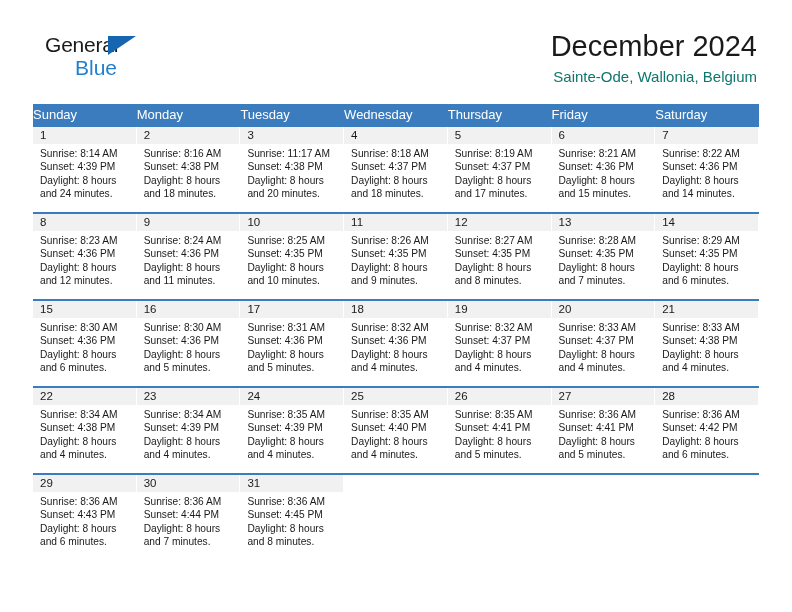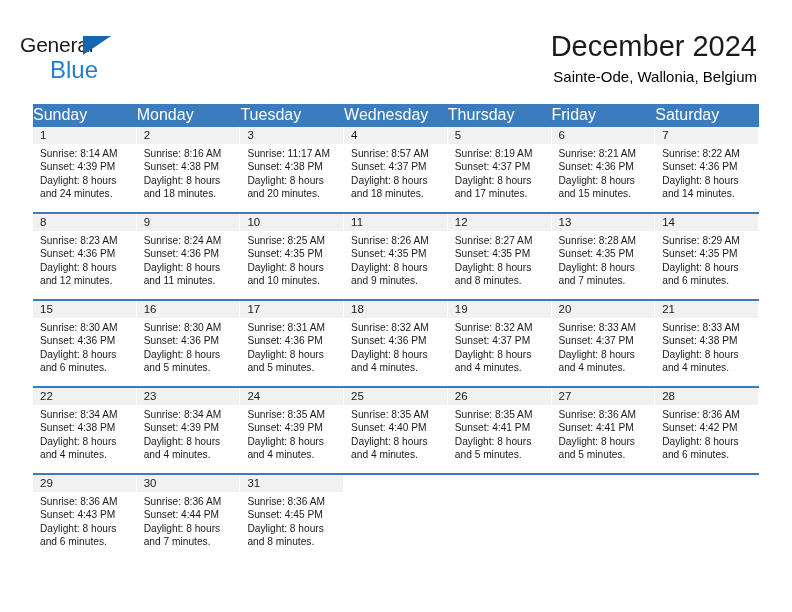--- a/index.html
+++ b/index.html
@@ -25,21 +25,21 @@
   
   .header {
     position: absolute;
     left: 0;
     top: 0;
     width: 792px;
     height: 100px;
   }
   .logo {
     position: absolute;
-    left: 20px;
+    left: 45px;
     top: 32px;
     width: 200px;
     height: 52px;
   }
   .logo-top {
     position: relative;
     height: 26px;
     line-height: 26px;
   }
   .logo-general {
@@ -54,41 +54,41 @@
     top: 4px;
     width: 0;
     height: 0;
     border-left: 28px solid #1565b0;
     border-bottom: 19px solid transparent;
   }
   .logo-blue {
     position: absolute;
     left: 30px;
     top: 24px;
-    font-size: 24px;
+    font-size: 21px;
     color: #1f7fd0;
     font-family: "Liberation Sans", sans-serif;
   }
   .title-block {
     position: absolute;
     right: 35px;
     top: 28px;
     text-align: right;
   }
   .cal-title {
     font-size: 29px;
     color: #1a1a1a;
     line-height: 36px;
     white-space: nowrap;
     font-weight: normal;
     margin: 0;
   }
   .cal-subtitle {
     font-size: 15px;
-    color: #000000;
+    color: #0f766e;
     line-height: 22px;
     margin: 2px 0 0 0;
     white-space: nowrap;
     font-weight: normal;
     text-align: right;
   }
 
   
   .calendar {
     position: absolute;
@@ -100,21 +100,21 @@
   }
   .calendar th,
   .calendar td {
     padding: 0;
     margin: 0;
     vertical-align: top;
   }
   thead th {
     background: #3a7cbe;
     color: #ffffff;
-    font-size: 16px;
+    font-size: 13px;
     font-weight: normal;
     text-align: left;
     height: 21px;
     line-height: 21px;
     padding-left: 7px;
     box-sizing: border-box;
   }
   tbody td {
     width: 103.71px;
     height: 87px;
@@ -209,21 +209,21 @@
           <div class="details">
             <div>Sunrise: 11:17 AM</div>
             <div>Sunset: 4:38 PM</div>
             <div>Daylight: 8 hours</div>
             <div>and 20 minutes.</div>
           </div>
         </td>
         <td>
           <div class="daynum">4</div>
           <div class="details">
-            <div>Sunrise: 8:57 AM</div>
+            <div>Sunrise: 8:18 AM</div>
             <div>Sunset: 4:37 PM</div>
             <div>Daylight: 8 hours</div>
             <div>and 18 minutes.</div>
           </div>
         </td>
         <td>
           <div class="daynum">5</div>
           <div class="details">
             <div>Sunrise: 8:19 AM</div>
             <div>Sunset: 4:37 PM</div>

